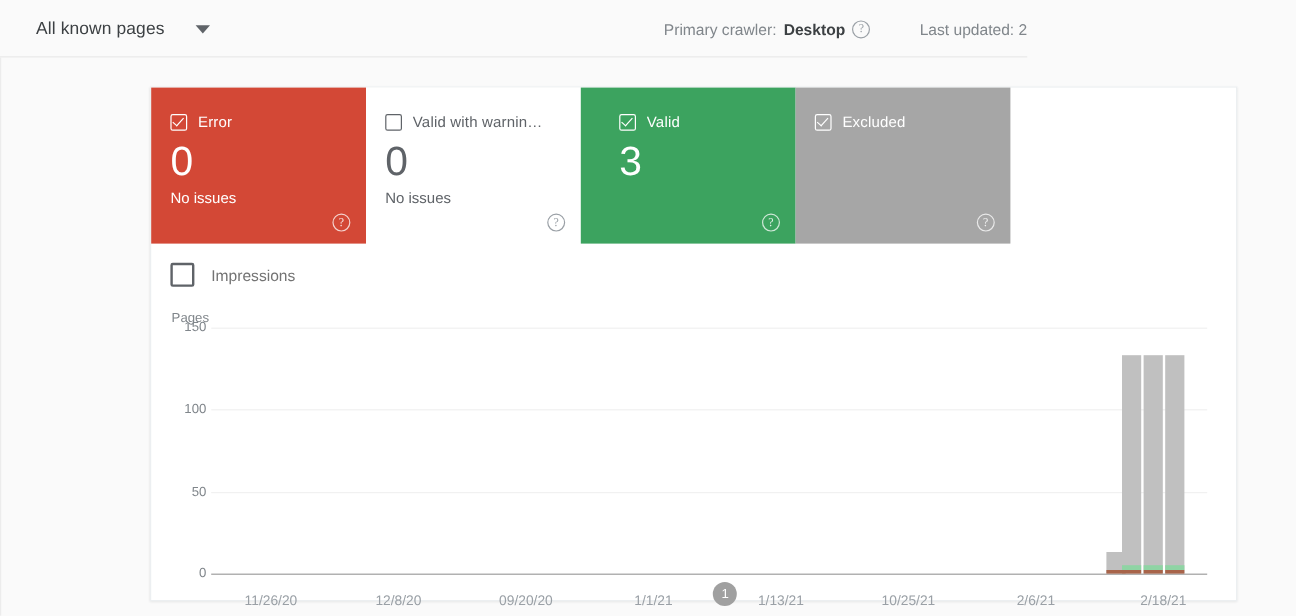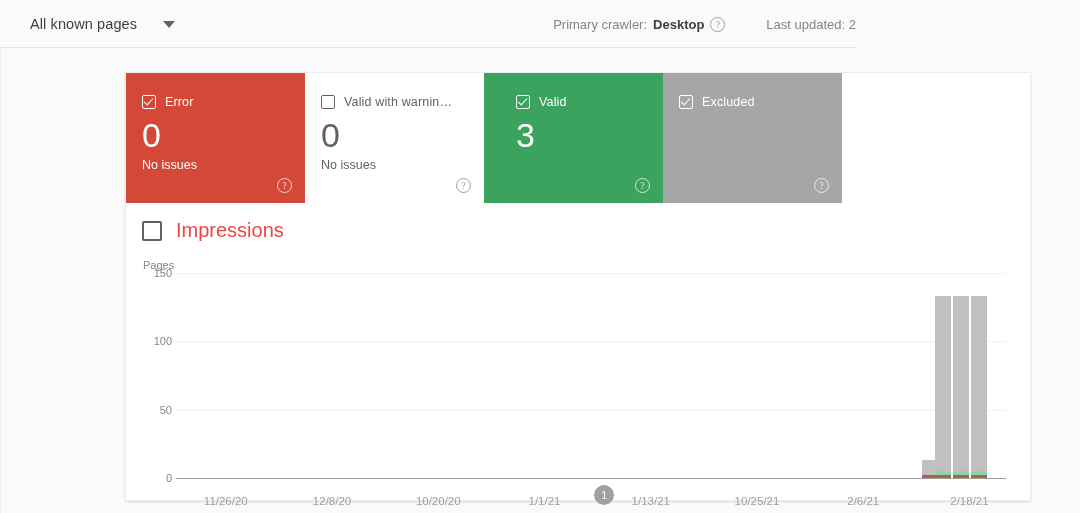--- a/index.html
+++ b/index.html
@@ -132,21 +132,21 @@
 
   
   .impressions {
     position: absolute; left: 16px; top: 146px;
     display: flex; align-items: center; gap: 14px;
   }
   .chk-lg {
     width: 20px; height: 20px;
     border: 2px solid #5f6368; border-radius: 2px;
   }
-  .impressions-label { font-size: 20px; color: #ef4444; text-align: right; }
+  .impressions-label { font-size: 13px; color: #737373; text-align: right; }
 
   
   .chart {
     position: absolute; left: 0; top: 186px;
     width: 906px; height: 240px;
   }
   .y-title {
     position: absolute; left: 17px; top: 0;
     font-size: 11px; color: #80868b;
   }
@@ -291,21 +291,21 @@
             <div class="seg-green" style="bottom: 2.73333px; height: 4.1px;"></div>
           </div>
           <div class="bar" style="left: 96.8%; width: 16px; margin-left: -8px; height: 181.767px;">
             <div class="seg-brown" style="height: 2.73333px;"></div>
             <div class="seg-green" style="bottom: 2.73333px; height: 4.1px;"></div>
           </div>
         </div>
       <div class="xlabels" id="xlabels">
           <div class="xlabel" style="left: 6%;">11/26/20</div>
           <div class="xlabel" style="left: 18.8%;">12/8/20</div>
-          <div class="xlabel" style="left: 31.6%;">10/20/20</div>
+          <div class="xlabel" style="left: 31.6%;">09/20/20</div>
           <div class="xlabel" style="left: 44.4%;">1/1/21</div>
           <div class="xlabel" style="left: 57.2%;">1/13/21</div>
           <div class="xlabel" style="left: 70%;">10/25/21</div>
           <div class="xlabel" style="left: 82.8%;">2/6/21</div>
           <div class="xlabel" style="left: 95.6%;">2/18/21</div>
           <div class="annot" style="left: 51.6%; top: -10px;">1</div>
         </div>
     </div>
 
   </div>

